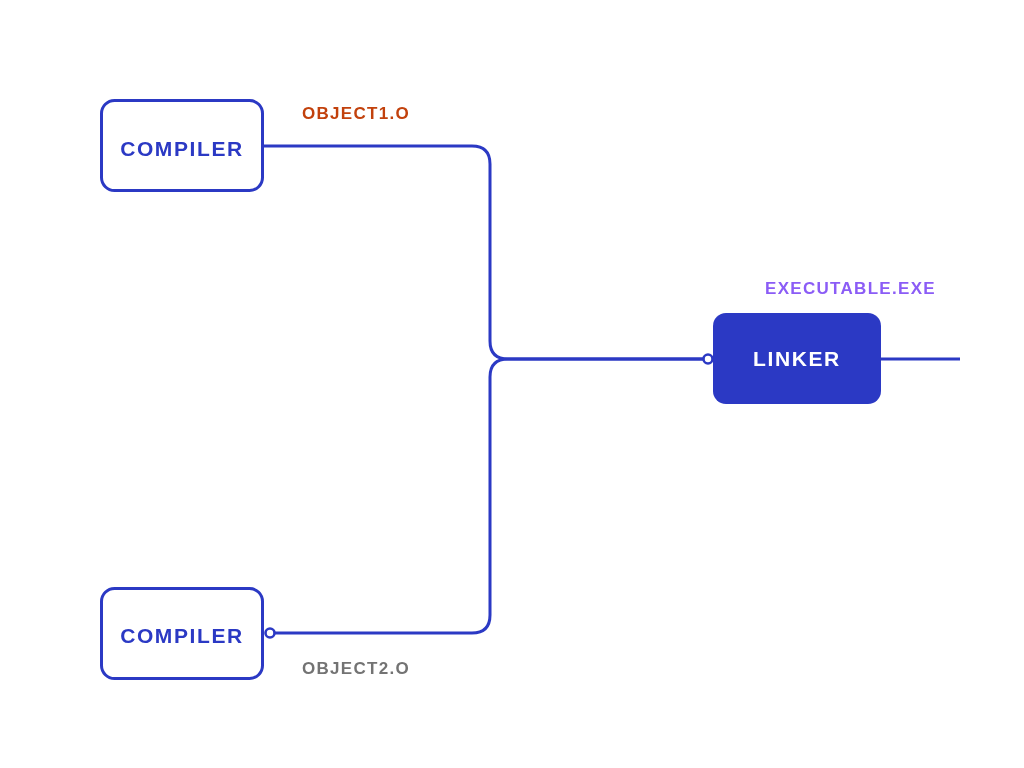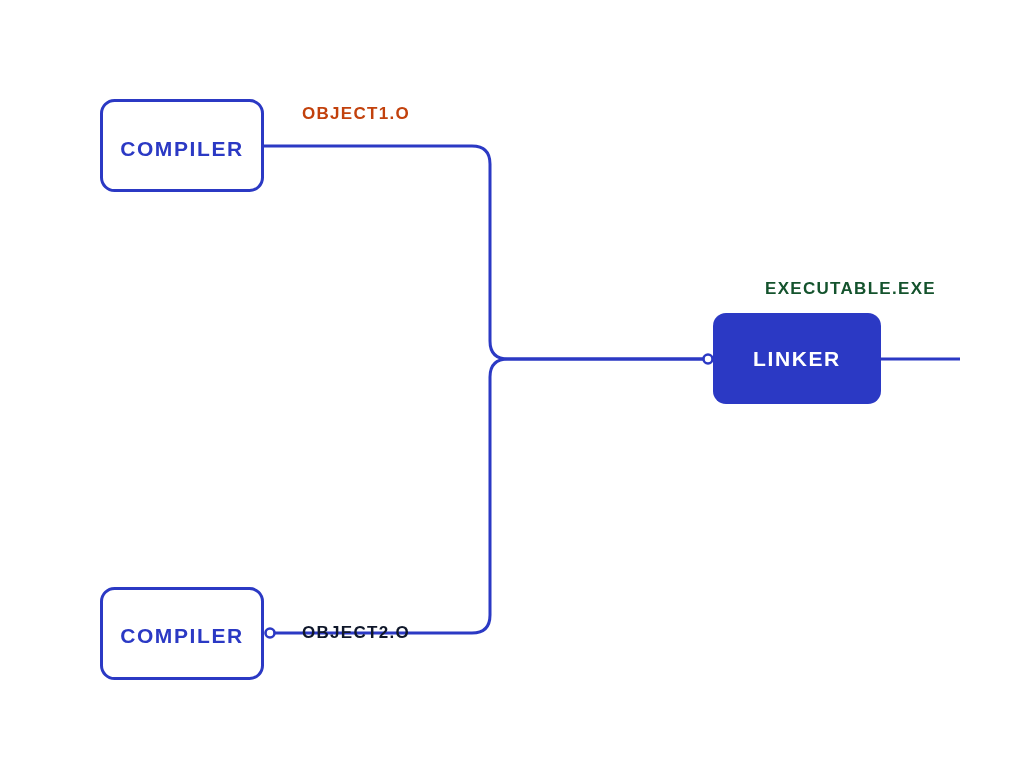--- a/index.html
+++ b/index.html
@@ -59,26 +59,26 @@
     left: 713px; top: 348px;
     width: 168px;
     text-align: center;
     color: #ffffff;
   }
   #object1-label {
     left: 302px; top: 105px;
     color: #c2410c;
   }
   #object2-label {
-    left: 302px; top: 624px;
-    color: #0f172a;
+    left: 302px; top: 660px;
+    color: #737373;
   }
   #executable-label {
     left: 765px; top: 280px;
-    color: #14532d;
+    color: #8b5cf6;
   }
 </style>
 </head>
 <body>
 
 <div id="stage">
 
   <svg class="diagram" viewBox="0 0 1024 768">
 
     <path d="M 264 146 L 472 146 Q 490 146 490 164 L 490 341 Q 490 359 508 359 L 704 359" fill="none" stroke="#2B39C4" stroke-width="3" stroke-linecap="butt"></path>

